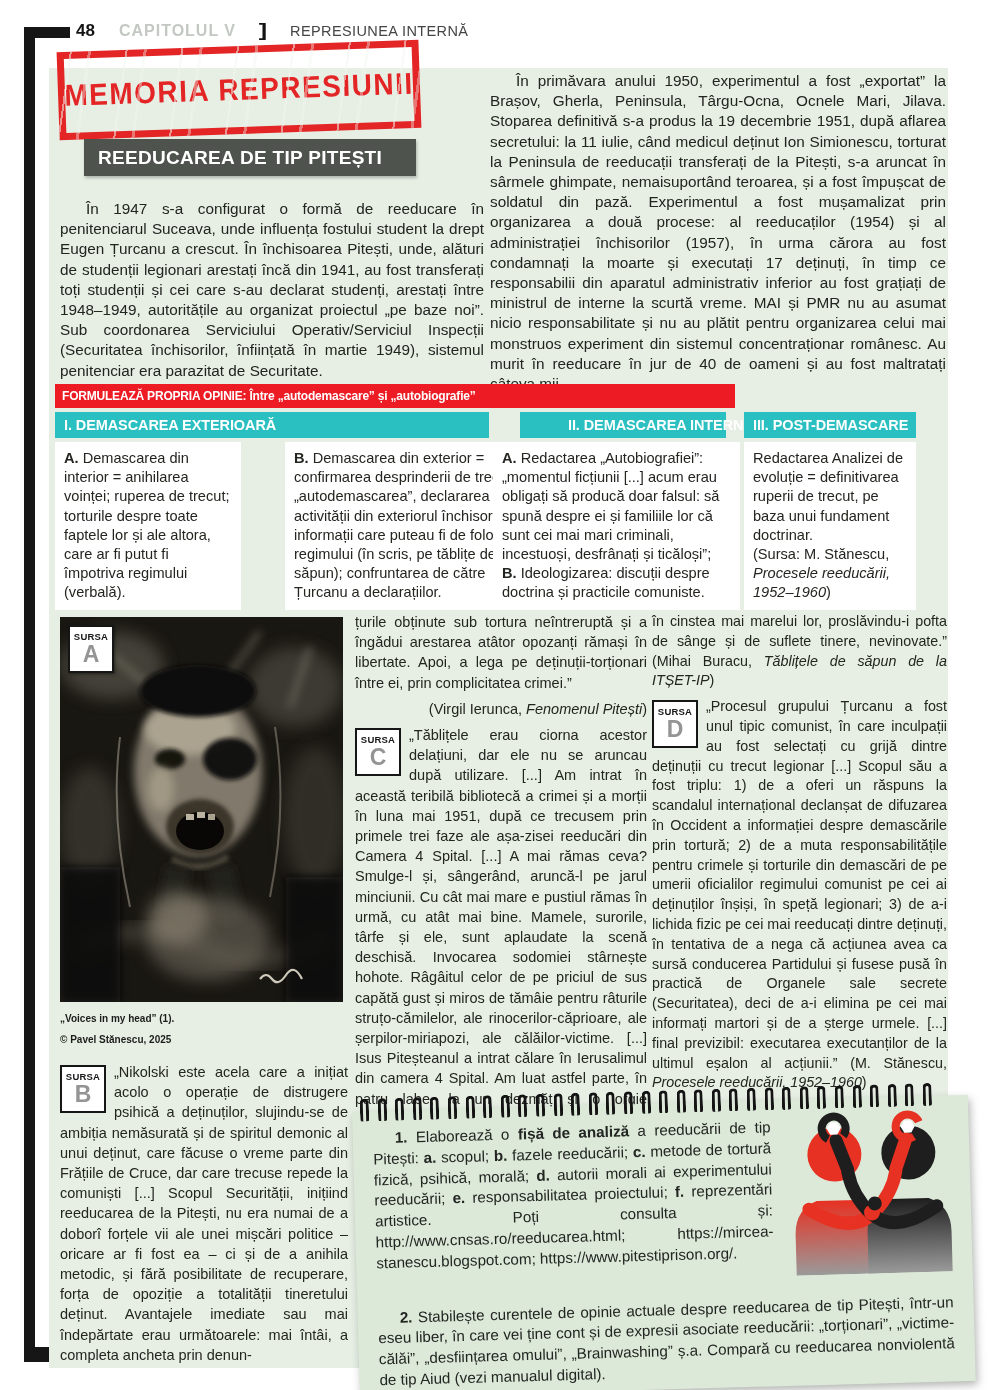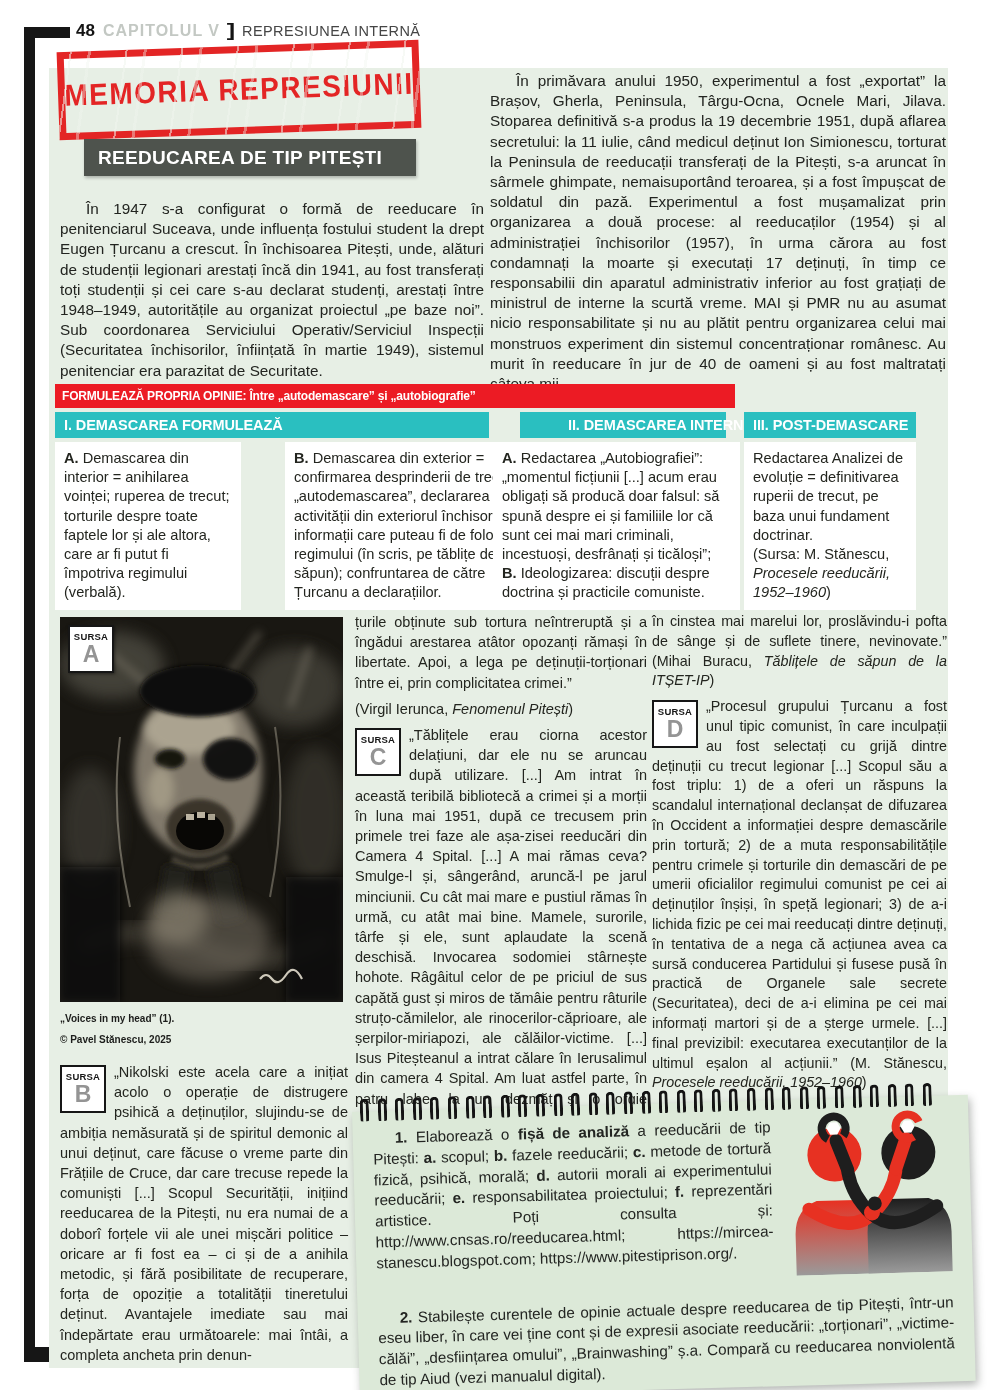--- a/index.html
+++ b/index.html
@@ -5,21 +5,21 @@
   html,body{margin:0;padding:0;background:#fff;}
   #page{position:relative;width:1000px;height:1390px;background:#ffffff;overflow:hidden;
         font-family:"Liberation Sans","DejaVu Sans",sans-serif;color:#20211f;}
 
   
   .frame-v{position:absolute;left:24px;top:27px;width:11px;height:1327px;background:#161616;}
   .frame-h{position:absolute;left:24px;top:27px;width:46px;height:11px;background:#161616;}
   .frame-foot{position:absolute;left:24px;top:1347px;width:54px;height:15px;background:#161616;}
 
   
-  .hdr{position:absolute;left:76px;top:20px;display:flex;align-items:baseline;gap:8px;white-space:nowrap;}
+  .hdr{position:absolute;left:76px;top:20px;display:flex;align-items:baseline;gap:24px;white-space:nowrap;}
   .hdr .num{font-size:17px;font-weight:800;color:#141414;}
   .hdr .chap{font-size:16px;font-weight:800;color:#c3c8c3;letter-spacing:1px;}
   .hdr .brk{font-size:18px;font-weight:800;color:#141414;transform:scaleX(1.4);}
   .hdr .chtitle{font-size:14.5px;font-weight:500;color:#454545;letter-spacing:.4px;}
 
   
   .panel{position:absolute;left:49px;top:68px;width:899px;height:1300px;background:#e7efe5;}
 
   
   .stamp{position:absolute;left:58px;top:46px;width:348px;height:74px;border:7px solid #e32525;
@@ -64,21 +64,21 @@
   .srcbox .s1{font-size:9.5px;font-weight:800;color:#161616;letter-spacing:.2px;}
   .srcbox .s2{font-size:23px;font-weight:800;color:#949494;margin-top:1px;}
   .artlabel{position:absolute;left:8px;top:8px;box-shadow:1px 1px 3px rgba(0,0,0,.5);}
   .caption{position:absolute;left:60px;top:1008px;width:283px;font-size:10px;font-weight:800;line-height:21px;color:#1c1d1b;}
 
   
   .colp{position:absolute;text-align:justify;font-size:14.5px;line-height:20.2px;color:#23251f;}
   .colB{left:60px;top:1062px;width:288px;}
   .colM{left:355px;top:612px;width:292px;}
   .colR{left:652px;top:612px;width:295px;font-size:14.3px;line-height:19.8px;}
-  .attrib{margin:0 0 6px 0;}
+  .attrib{text-align:right;margin:0 0 6px 0;}
   .srcfloat{float:left;margin:3px 8px 2px 0;}
   .para{margin:0 0 6px 0;}
 
   
   .notebook{position:absolute;left:352px;top:1112px;width:616px;height:286px;transform:rotate(-1.6deg);
             transform-origin:left top;z-index:6;}
   .paper{position:absolute;inset:0;background:#dce9d8;box-shadow:2px 4px 8px rgba(40,50,40,.35);}
   .spiral{position:absolute;left:8px;top:-13px;height:26px;overflow:hidden;white-space:nowrap;z-index:7;}
   .spiral i{display:inline-block;width:9px;height:23px;border:3.5px solid #141414;border-bottom:none;
             border-radius:6px 6px 3px 3px;margin-right:8.6px;box-sizing:border-box;}
@@ -113,21 +113,21 @@
 
   <div class="sect">
     <span>REEDUCAREA DE TIP PITEȘTI</span>
   </div>
 
   <div class="intro c1"><span class="ind"></span><span>În 1947 s-a configurat o formă de reeducare în penitenciarul Suceava, unde influența fostului student la drept Eugen Țurcanu a crescut. În închisoarea Pitești, unde, alături de studenții legionari arestați încă din 1941, au fost transferați toți studenții și cei care s-au declarat studenți, arestați între 1948–1949, autoritățile au organizat proiectul „pe baze noi”. Sub coordonarea Serviciului Operativ/Serviciul Inspecții (Securitatea închisorilor, înființată în martie 1949), sistemul penitenciar era parazitat de Securitate.</span></div>
   <div class="intro c2"><span class="ind"></span><span>În primăvara anului 1950, experimentul a fost „exportat” la Brașov, Gherla, Peninsula, Târgu-Ocna, Ocnele Mari, Jilava. Stoparea definitivă s-a produs la 19 decembrie 1951, după aflarea secretului: la 11 iulie, când medicul deținut Ion Simionescu, torturat la Peninsula de reeducații transferați de la Pitești, s-a aruncat în sârmele ghimpate, nemaisuportând teroarea, și a fost împușcat de soldatul din pază. Experimentul a fost mușamalizat prin organizarea a două procese: al reeducaților (1954) și al administrației închisorilor (1957), în urma cărora au fost condamnați la moarte și executați 17 deținuți, în timp ce responsabilii din aparatul administrativ inferior au fost grațiați de ministrul de interne la scurtă vreme. MAI și PMR nu au asumat nicio responsabilitate și nu au plătit pentru organizarea celui mai monstruos experiment din sistemul concentraționar românesc. Au murit în reeducare în jur de 40 de oameni și au fost maltratați câteva mii.</span></div>
 
   <div class="banner">FORMULEAZĂ PROPRIA OPINIE: Între „autodemascare” și „autobiografie”</div>
 
-  <div class="thead th1">I. DEMASCAREA FORMULEAZĂ</div>
+  <div class="thead th1">I. DEMASCAREA EXTERIOARĂ</div>
   <div class="thead th2">II. DEMASCAREA INTERNĂ</div>
   <div class="thead th3">III. POST-DEMASCARE</div>
 
   <div class="tcell tcA">
     <span class="b">A.</span><span> Demascarea din interior = anihilarea voinței; ruperea de trecut; torturile despre toate faptele lor și ale altora, care ar fi putut fi împotriva regimului (verbală).</span>
   </div>
   <div class="tcell tcB">
     <span class="b">B.</span><span> Demascarea din exterior = confirmarea desprinderii de trecut: „autodemascarea”, declararea activității din exteriorul închisorii; informații care puteau fi de folos regimului (în scris, pe tăblițe de săpun); confruntarea de către Țurcanu a declarațiilor.</span>
   </div>
   <div class="tcell tcII">

